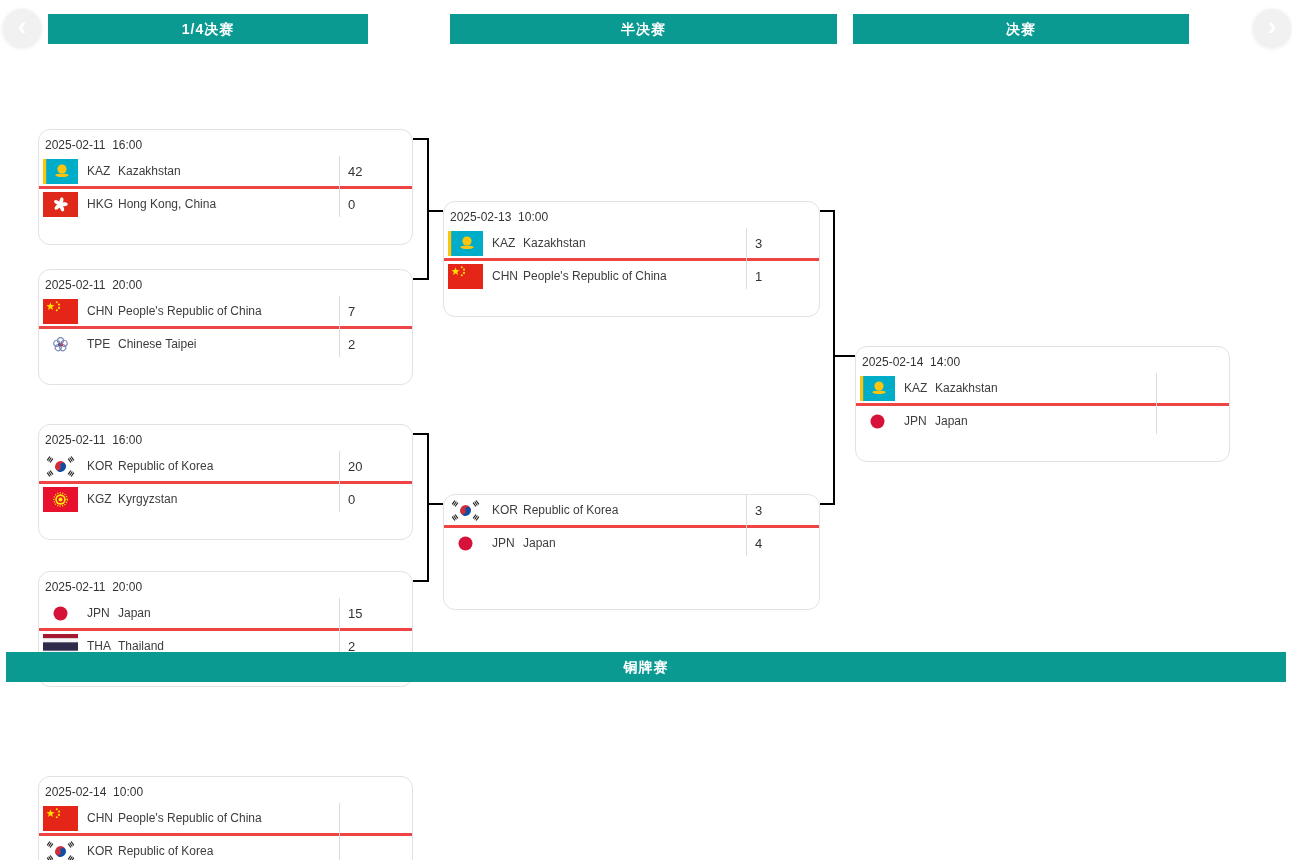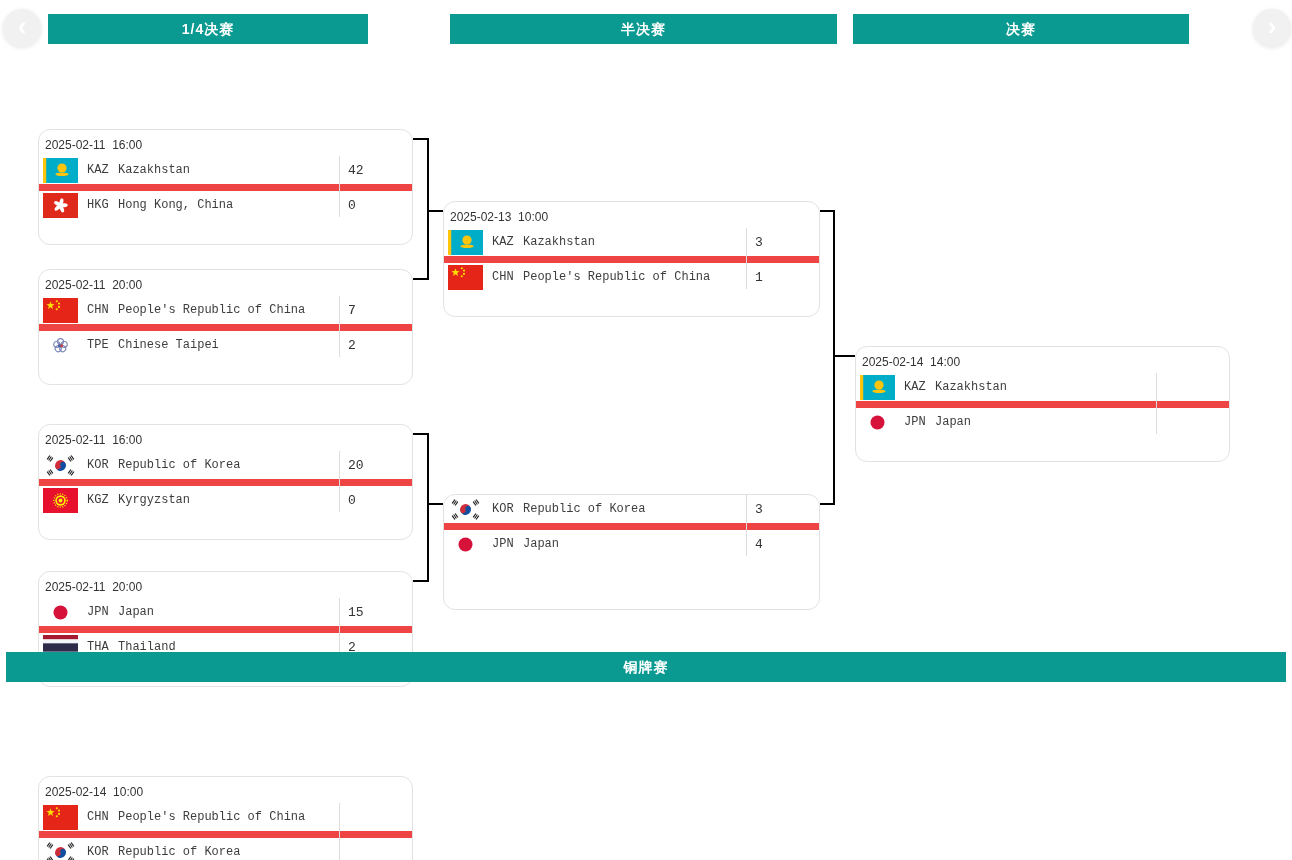--- a/index.html
+++ b/index.html
@@ -20,22 +20,22 @@
   }
   .card{
     position:absolute;height:116px;background:#fff;border:1px solid #e2e2e2;
     border-radius:12px;box-sizing:border-box;margin-top:36px;
   }
   .mdate{
     height:26px;line-height:30px;padding-left:6px;font-size:12px;color:#333;
     white-space:pre;overflow:hidden;
   }
   .teams{position:relative;height:63px;display:flex;flex-direction:column;}
-  .trow{flex:1;display:flex;align-items:center;padding-left:4px;min-width:0;font-family:Liberation Mono, monospace;}
-  .trow + .trow{border-top:7px solid #ef4444;}
+  .trow{flex:1;display:flex;align-items:center;padding-left:4px;min-width:0;}
+  .trow + .trow{border-top:3px solid #ef4444;}
   .flag{width:35px;height:25px;margin-right:9px;flex:0 0 auto;}
   .flag svg{display:block;width:100%;height:100%;}
   .code{width:31px;font-size:12px;color:#3d3d3d;flex:0 0 auto;}
   .tname{flex:1;font-size:12px;color:#3d3d3d;white-space:nowrap;overflow:hidden;}
   .score{width:72px;padding-left:8px;font-size:13px;color:#333;flex:0 0 auto;box-sizing:border-box;}
   .vline{position:absolute;right:72px;top:0;bottom:2px;width:1px;background:#dcdcdc;}
   .conn{position:absolute;background:#000;}
 </style>
 </head>
 <body>

